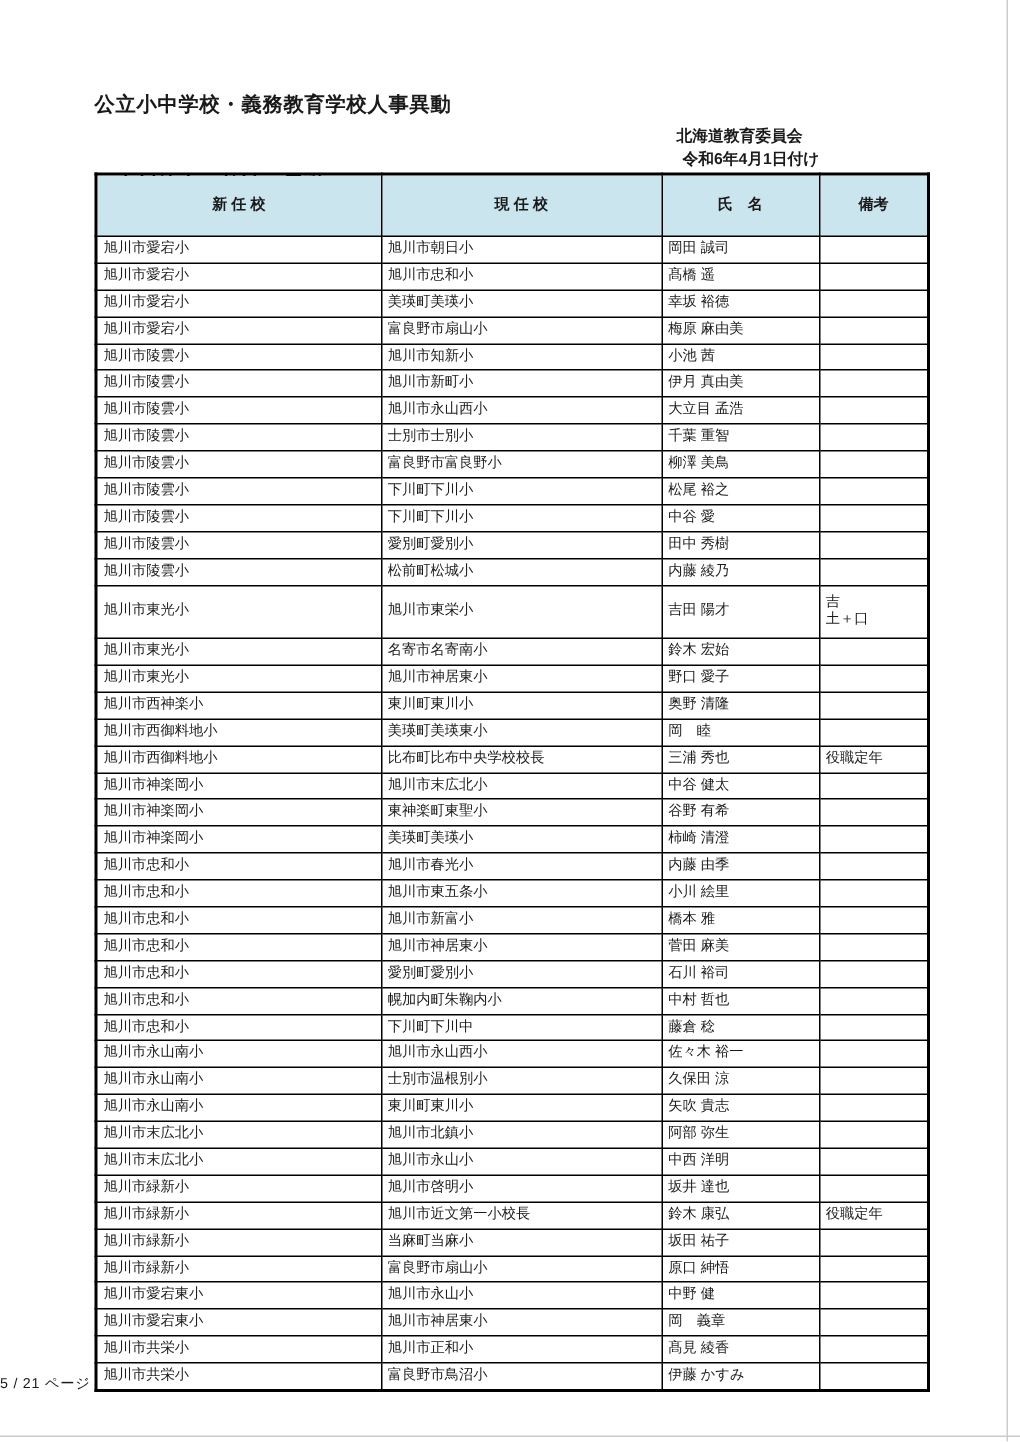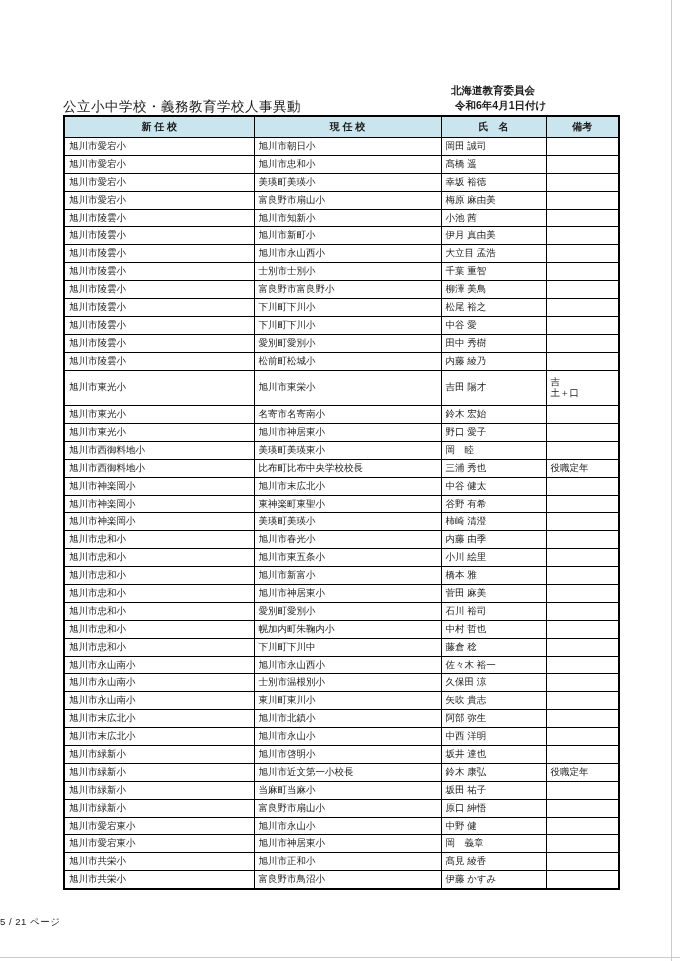--- a/index.html
+++ b/index.html
@@ -3,21 +3,21 @@
 <meta charset="utf-8">
 <style>
   html,body{margin:0;padding:0;}
   body{
     width:680px;height:961px;background:#ffffff;position:relative;
     font-family:"Liberation Sans","DejaVu Sans",sans-serif;color:#1a1a1a;
     overflow:hidden;
   }
   .doc-title{
     position:absolute;left:63px;top:61px;
-    font-size:13.5px;font-weight:normal;letter-spacing:0.5px;white-space:nowrap;margin-top:37px;
+    font-size:13.5px;font-weight:bold;letter-spacing:0.5px;white-space:nowrap;
   }
   .org-line{
     position:absolute;left:451px;top:84px;
     font-size:10.5px;font-weight:bold;white-space:nowrap;
   }
   .subtitle{
     position:absolute;left:63px;top:115px;
     font-size:14px;font-weight:bold;white-space:nowrap;
   }
   .date-line{
@@ -27,21 +27,21 @@
   table.personnel{
     position:absolute;left:63px;top:115px;width:555px;
     border-collapse:collapse;table-layout:fixed;
     border:2px solid #000;
   }
   col.c1{width:190px;} col.c2{width:187px;} col.c3{width:105px;} col.c4{width:73px;}
   th{
     background:var(--header_bg,#cbe5ef);
     border:1px solid #000;
     font-size:10px;font-weight:bold;
-    height:20px;padding:0;line-height:20px;white-space:nowrap;overflow:hidden;
+    height:20px;padding:10px;line-height:20px;white-space:nowrap;overflow:hidden;
   }
   td{
     border:1px solid #000;
     font-size:9.5px;font-weight:normal;
     height:16.9px;padding:0 2px 0 4px;line-height:1.15;
     vertical-align:middle;white-space:pre-line;overflow:hidden;
   }
   tr.tall td{height:34.5px;}
   .page-footer{
     position:absolute;left:0;top:916px;width:680px;
@@ -169,20 +169,26 @@
     <td>鈴木 宏始</td>
     <td></td>
   </tr>
       <tr>
     <td>旭川市東光小</td>
     <td>旭川市神居東小</td>
     <td>野口 愛子</td>
     <td></td>
   </tr>
       <tr>
+    <td>旭川市西神楽小</td>
+    <td>東川町東川小</td>
+    <td>奥野 清隆</td>
+    <td></td>
+  </tr>
+      <tr>
     <td>旭川市西御料地小</td>
     <td>美瑛町美瑛東小</td>
     <td>岡　睦</td>
     <td></td>
   </tr>
       <tr>
     <td>旭川市西御料地小</td>
     <td>比布町比布中央学校校長</td>
     <td>三浦 秀也</td>
     <td>役職定年</td>

